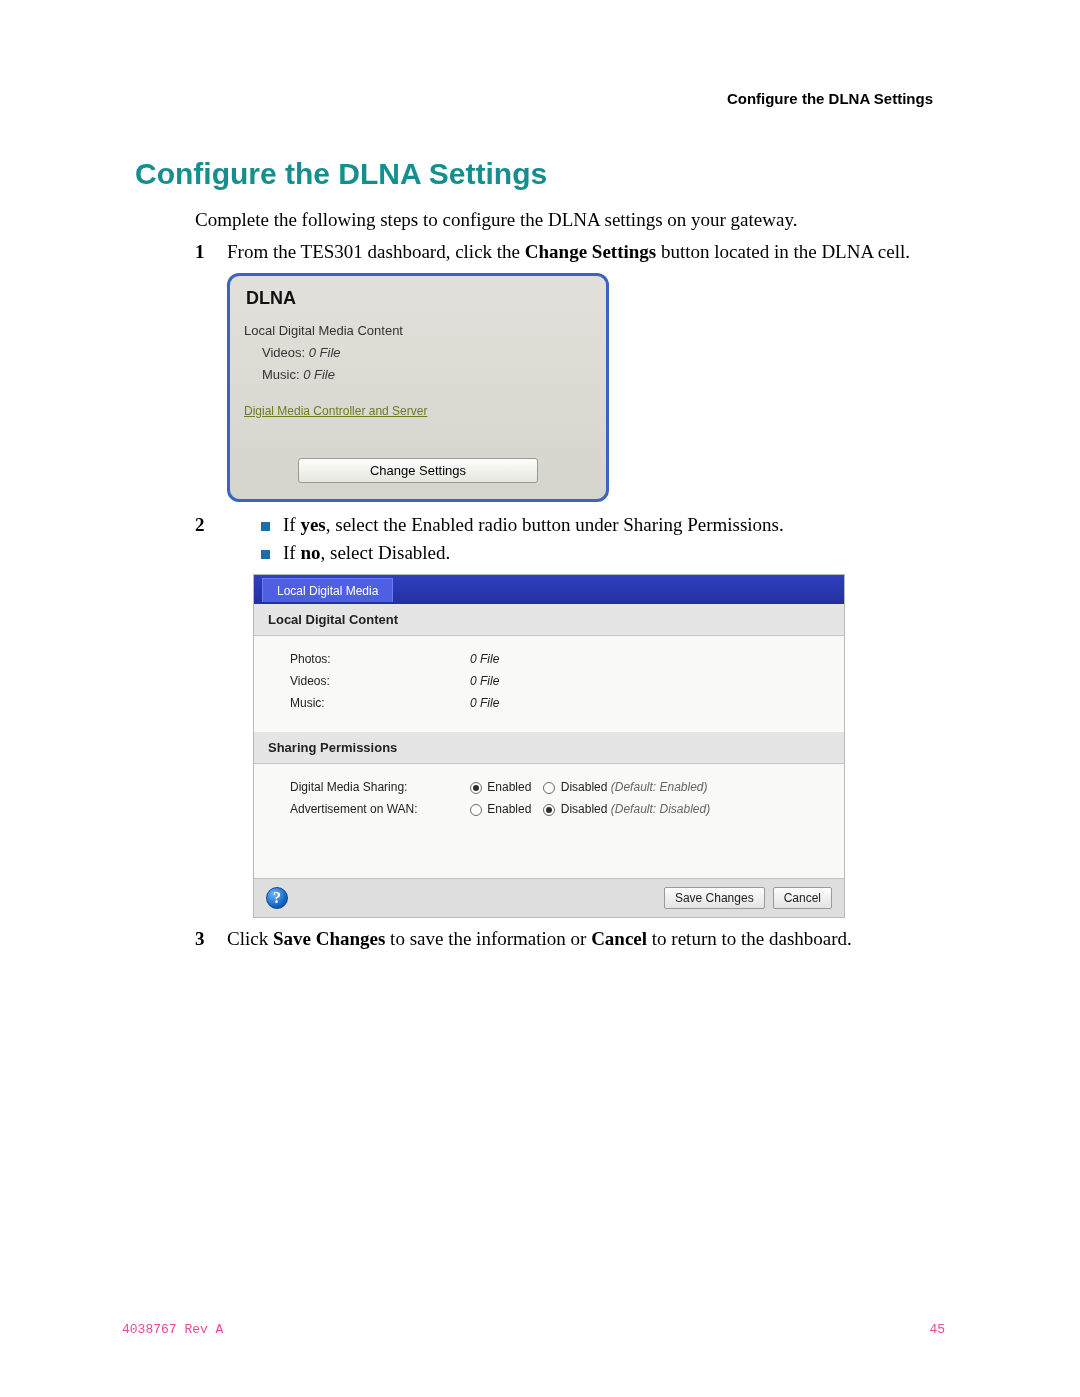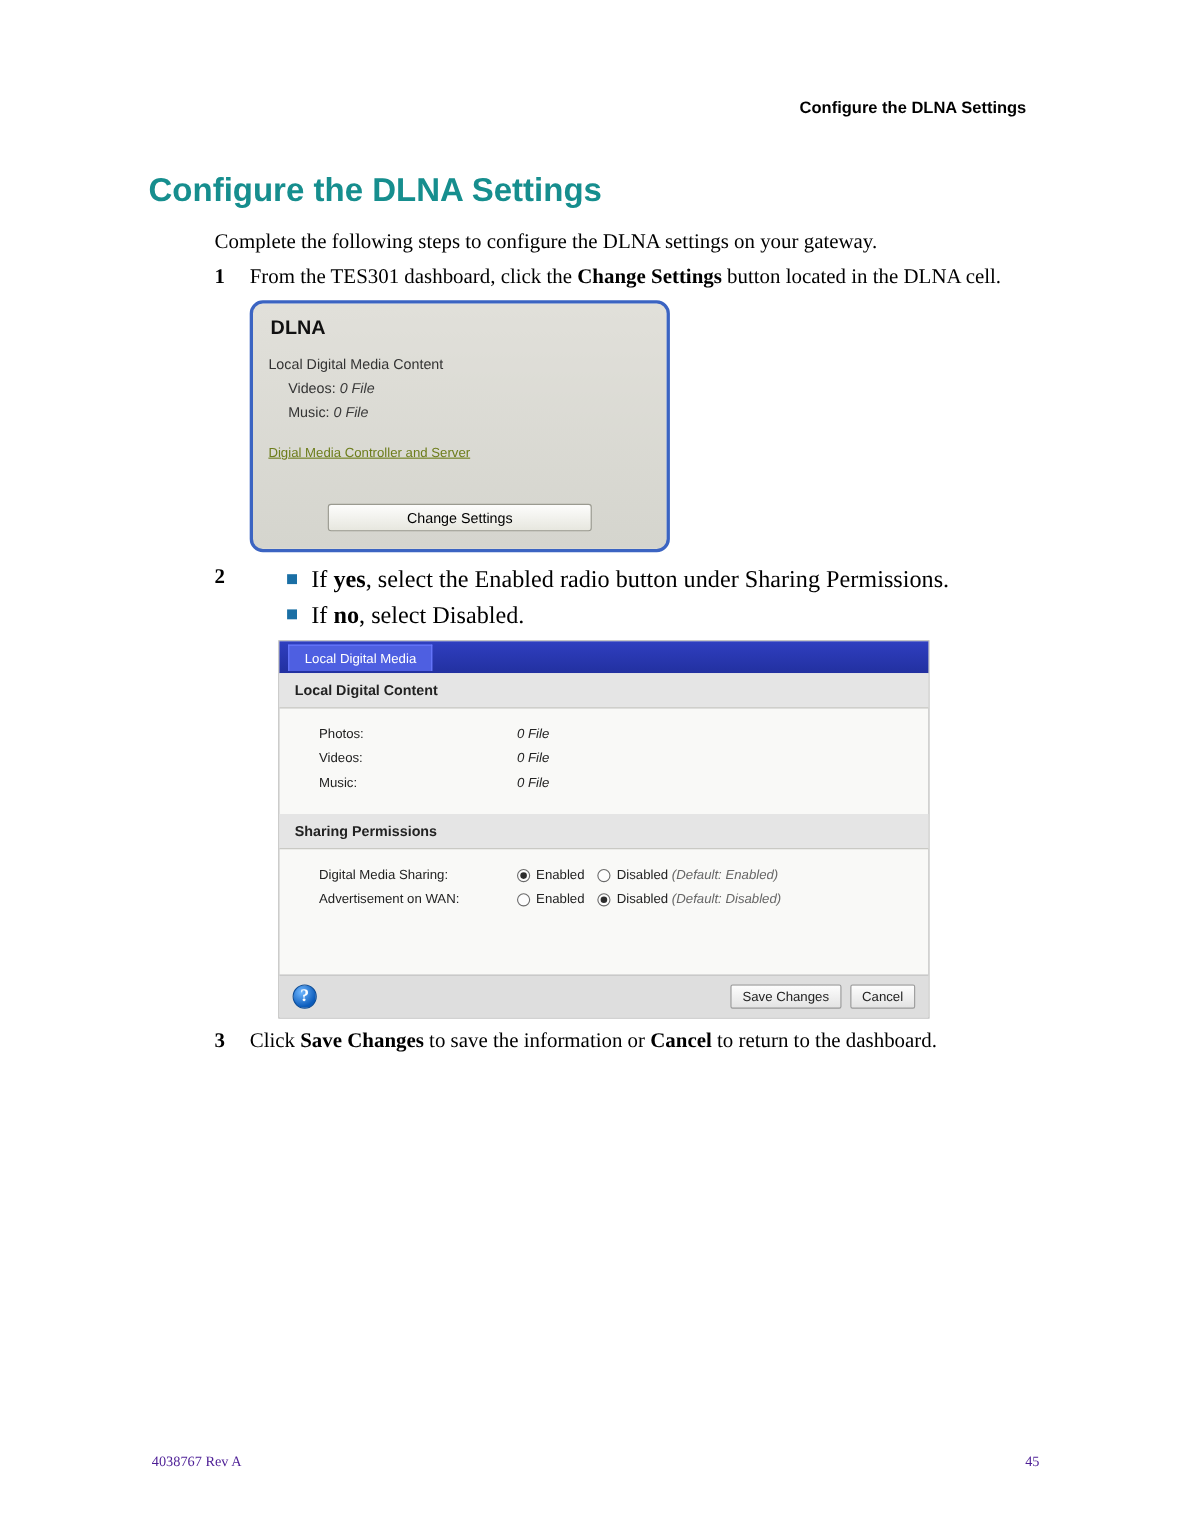--- a/index.html
+++ b/index.html
@@ -56,21 +56,21 @@
   }
   ul.squares {
     list-style: none;
     margin: 6px 0 10px 0;
     padding: 0 0 0 34px;
   }
   ul.squares > li {
     position: relative;
     padding-left: 22px;
     margin-bottom: 6px;
-    font-size: 22px;
+    font-size: 19px;
     font-family: Liberation Serif, serif;
   }
   ul.squares > li::before {
     content: "";
     width: 9px; height: 9px;
     background: #1a6fa5;
     position: absolute;
     left: 0; top: 8px;
   }
 
@@ -204,26 +204,26 @@
     border: 1px solid #9a9a9a;
     border-radius: 2px;
     padding: 3px 10px;
     font-family: Verdana, Arial, sans-serif;
     font-size: 12px;
     cursor: pointer;
   }
 
   .page-footer {
     position: absolute;
-    left: 138px; right: 135px;
+    left: 122px; right: 135px;
     bottom: 60px;
     display: flex; justify-content: space-between;
-    font-family: Liberation Serif, serif;
-    font-size: 13px;
-    color: #4c1d95;
+    font-family: Liberation Mono, monospace;
+    font-size: 13px;
+    color: #ec4899;
   }
 </style>
 </head>
 <body>
 
 <div class="page">
   <div class="running-header">Configure the DLNA Settings</div>
 
   <h1 class="title">Configure the DLNA Settings</h1>
 

